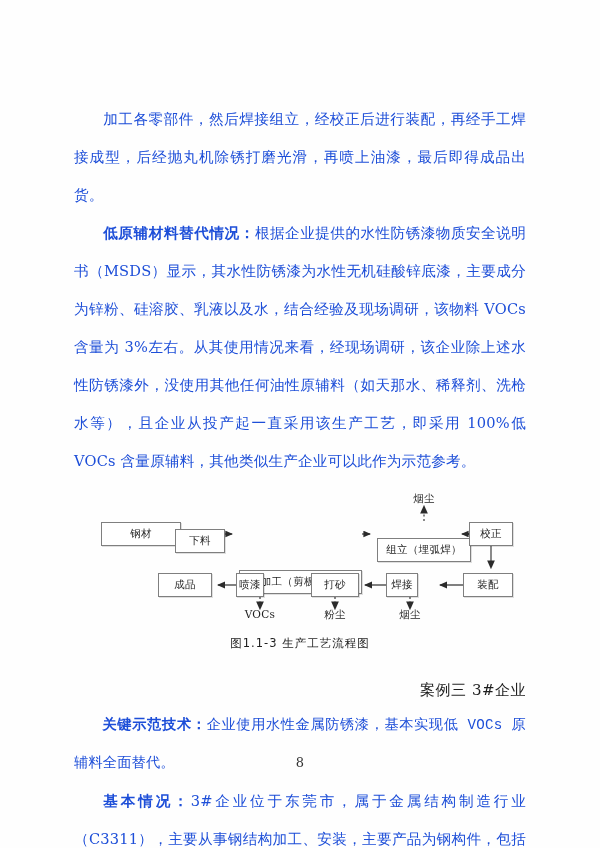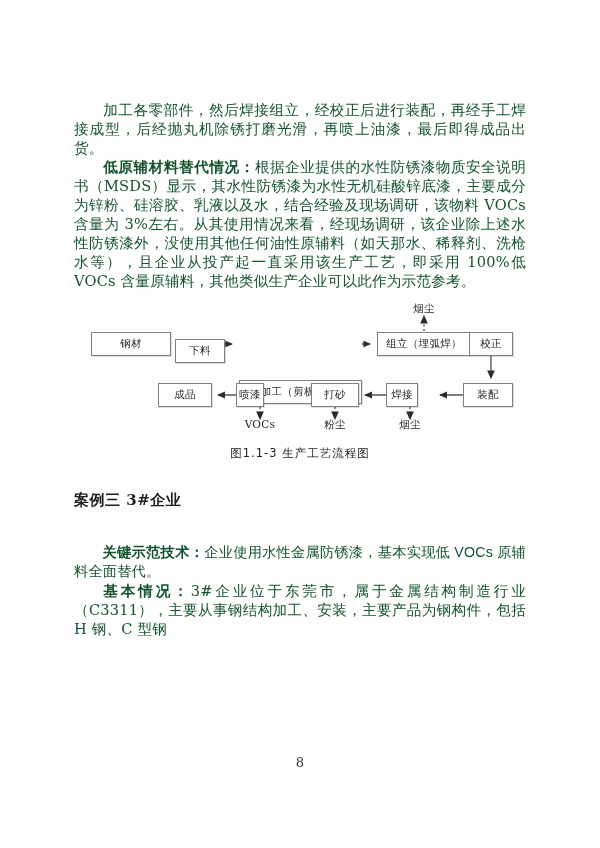--- a/index.html
+++ b/index.html
@@ -25,48 +25,48 @@
   .content {
     position: absolute;
     left: 74px;
     top: 100px;
     width: 452px;
   }
 
   
   .para {
     font-size: 14.6px;
-    line-height: 19px;
+    line-height: 38px;
     text-align: justify;
     text-justify: inter-ideograph;
     margin: 0;
     letter-spacing: 0.2px;
-    color: #14532d;
+    color: #1d4ed8;
   }
   .para.indent { text-indent: 2em; }
 
   .lead {
     font-weight: bold;
     letter-spacing: 0.3px;
   }
 
   
   .hei {
-    font-family: Liberation Sans, sans-serif;
+    font-family: Liberation Mono, monospace;
     font-size: 14.2px;
-    margin-top: 27px;
   }
 
   .section-head {
     font-size: 15px;
-    font-weight: bold;
+    font-weight: normal;
     line-height: 31px;
     margin: 0;
     letter-spacing: 0.5px;
     color: #1d1d1d;
+    text-align: right;
   }
 
   .gap-before { margin-top: 16px; }
 
   
   .figure {
     position: relative;
     width: 452px;
     height: 165px;
     margin-top: 14px;
@@ -170,30 +170,30 @@
         <line x1="389" y1="91" x2="366" y2="91" stroke="#2b2b2b" stroke-width="1.2" marker-end="url(#ah)"></line>
         <line x1="312" y1="91" x2="291" y2="91" stroke="#2b2b2b" stroke-width="1.2" marker-end="url(#ah)"></line>
         <line x1="237" y1="91" x2="216" y2="91" stroke="#2b2b2b" stroke-width="1.2" marker-end="url(#ah)"></line>
         <line x1="162" y1="91" x2="144" y2="91" stroke="#2b2b2b" stroke-width="1.2" marker-end="url(#ah)"></line>
 
         <line x1="186" y1="103" x2="186" y2="114" stroke="#2b2b2b" stroke-width="1.1" stroke-dasharray="2,2.6" marker-end="url(#ahd)"></line>
         <line x1="261" y1="103" x2="261" y2="114" stroke="#2b2b2b" stroke-width="1.1" stroke-dasharray="2,2.6" marker-end="url(#ahd)"></line>
         <line x1="336" y1="103" x2="336" y2="114" stroke="#2b2b2b" stroke-width="1.1" stroke-dasharray="2,2.6" marker-end="url(#ahd)"></line>
       </svg>
 
-      <div class="fnode" style="left:17px;  top:28px; width:80px;">
+      <div class="fnode" style="left:27px;  top:28px; width:80px;">
           <span>钢材</span>
         </div>
       <div class="fnode" style="left:101px; top:35px; width:50px;">
           <span>下料</span>
         </div>
       <div class="fnode" style="left:165px; top:28px; width:123px;margin-top:48px;">
           <span>机加工（剪板/钻床）</span>
         </div>
-      <div class="fnode" style="left:303px; top:28px; width:94px;">
+      <div class="fnode" style="left:303px; top:44px; width:94px;">
           <span>组立（埋弧焊）</span>
         </div>
       <div class="fnode" style="left:395px; top:28px; width:44px;">
           <span>校正</span>
         </div>
 
       <div class="fnode" style="left:389px; top:79px; width:50px;">
           <span>装配</span>
         </div>
       <div class="fnode" style="left:312px; top:79px; width:32px;">

